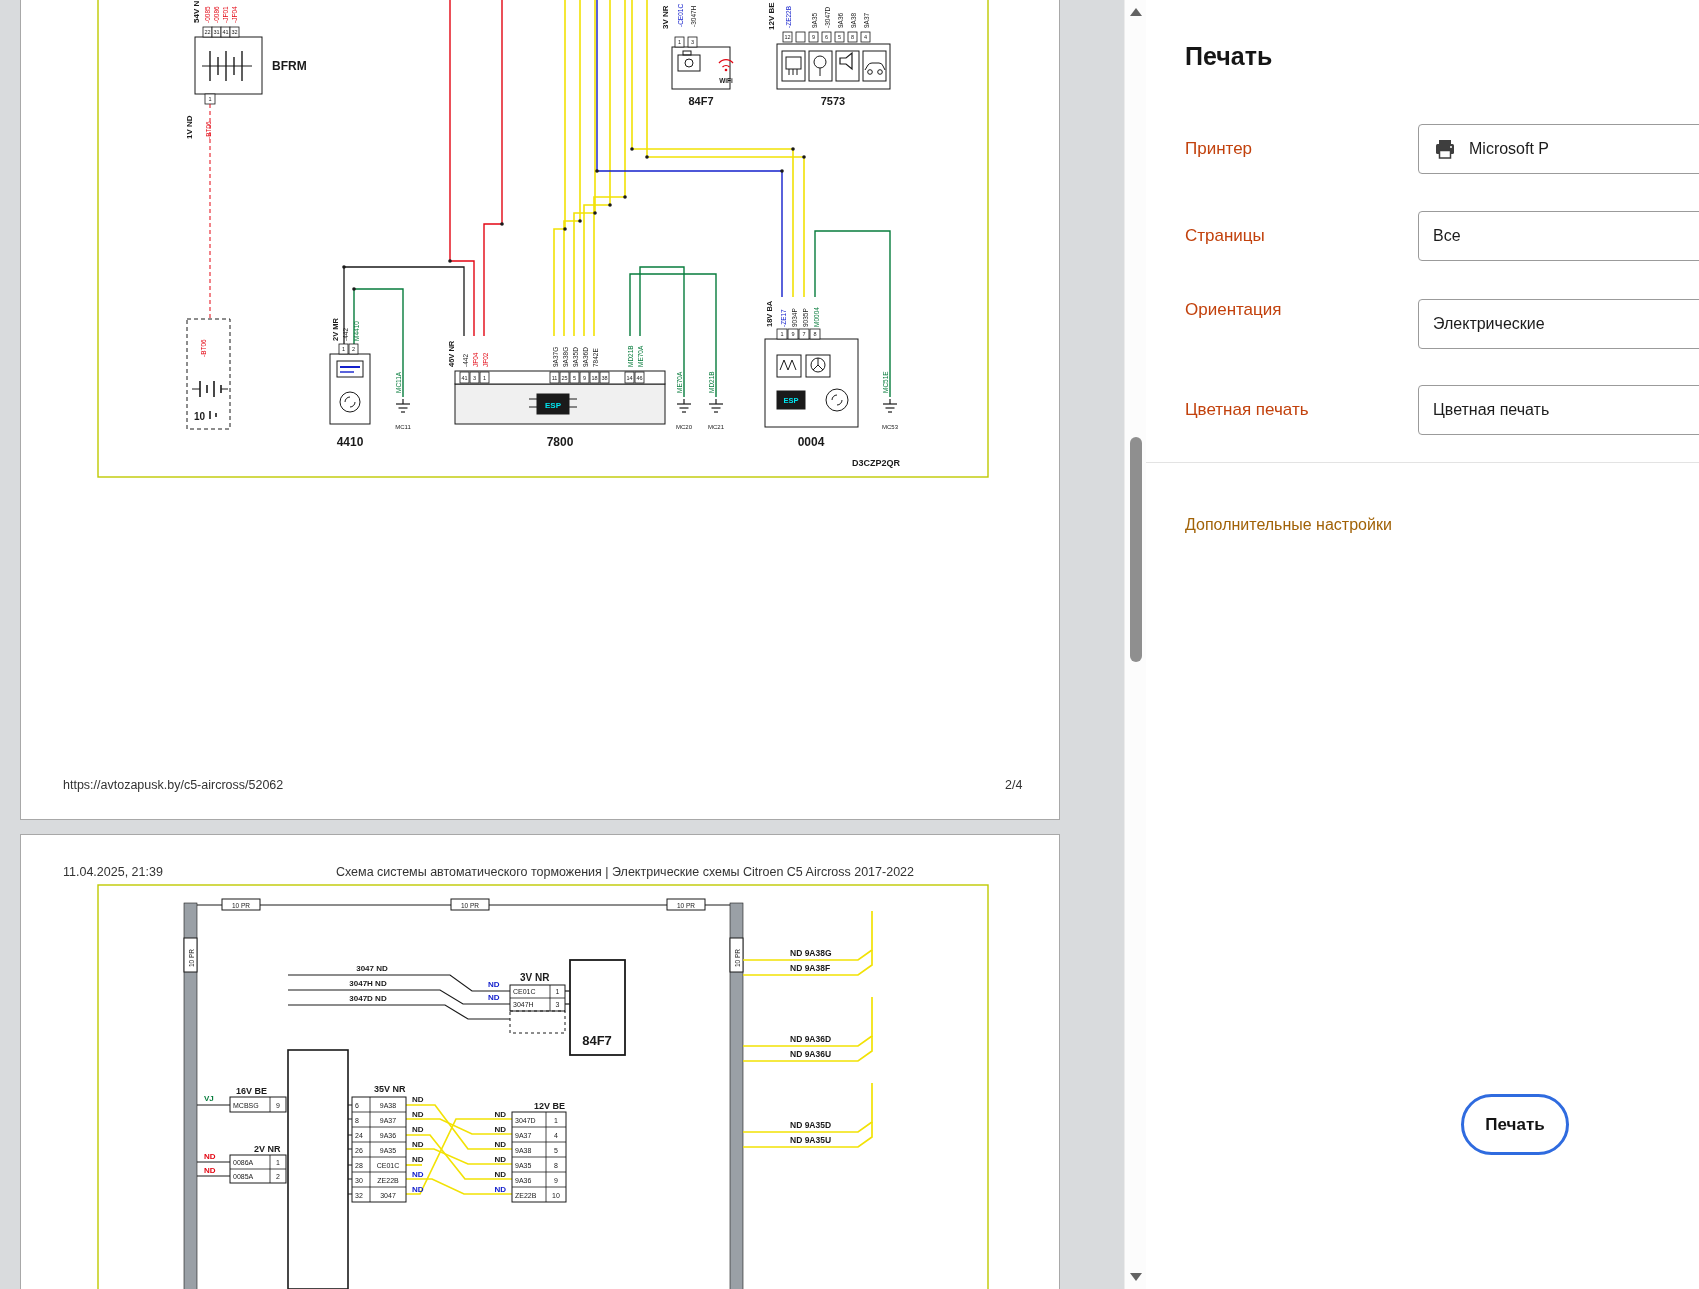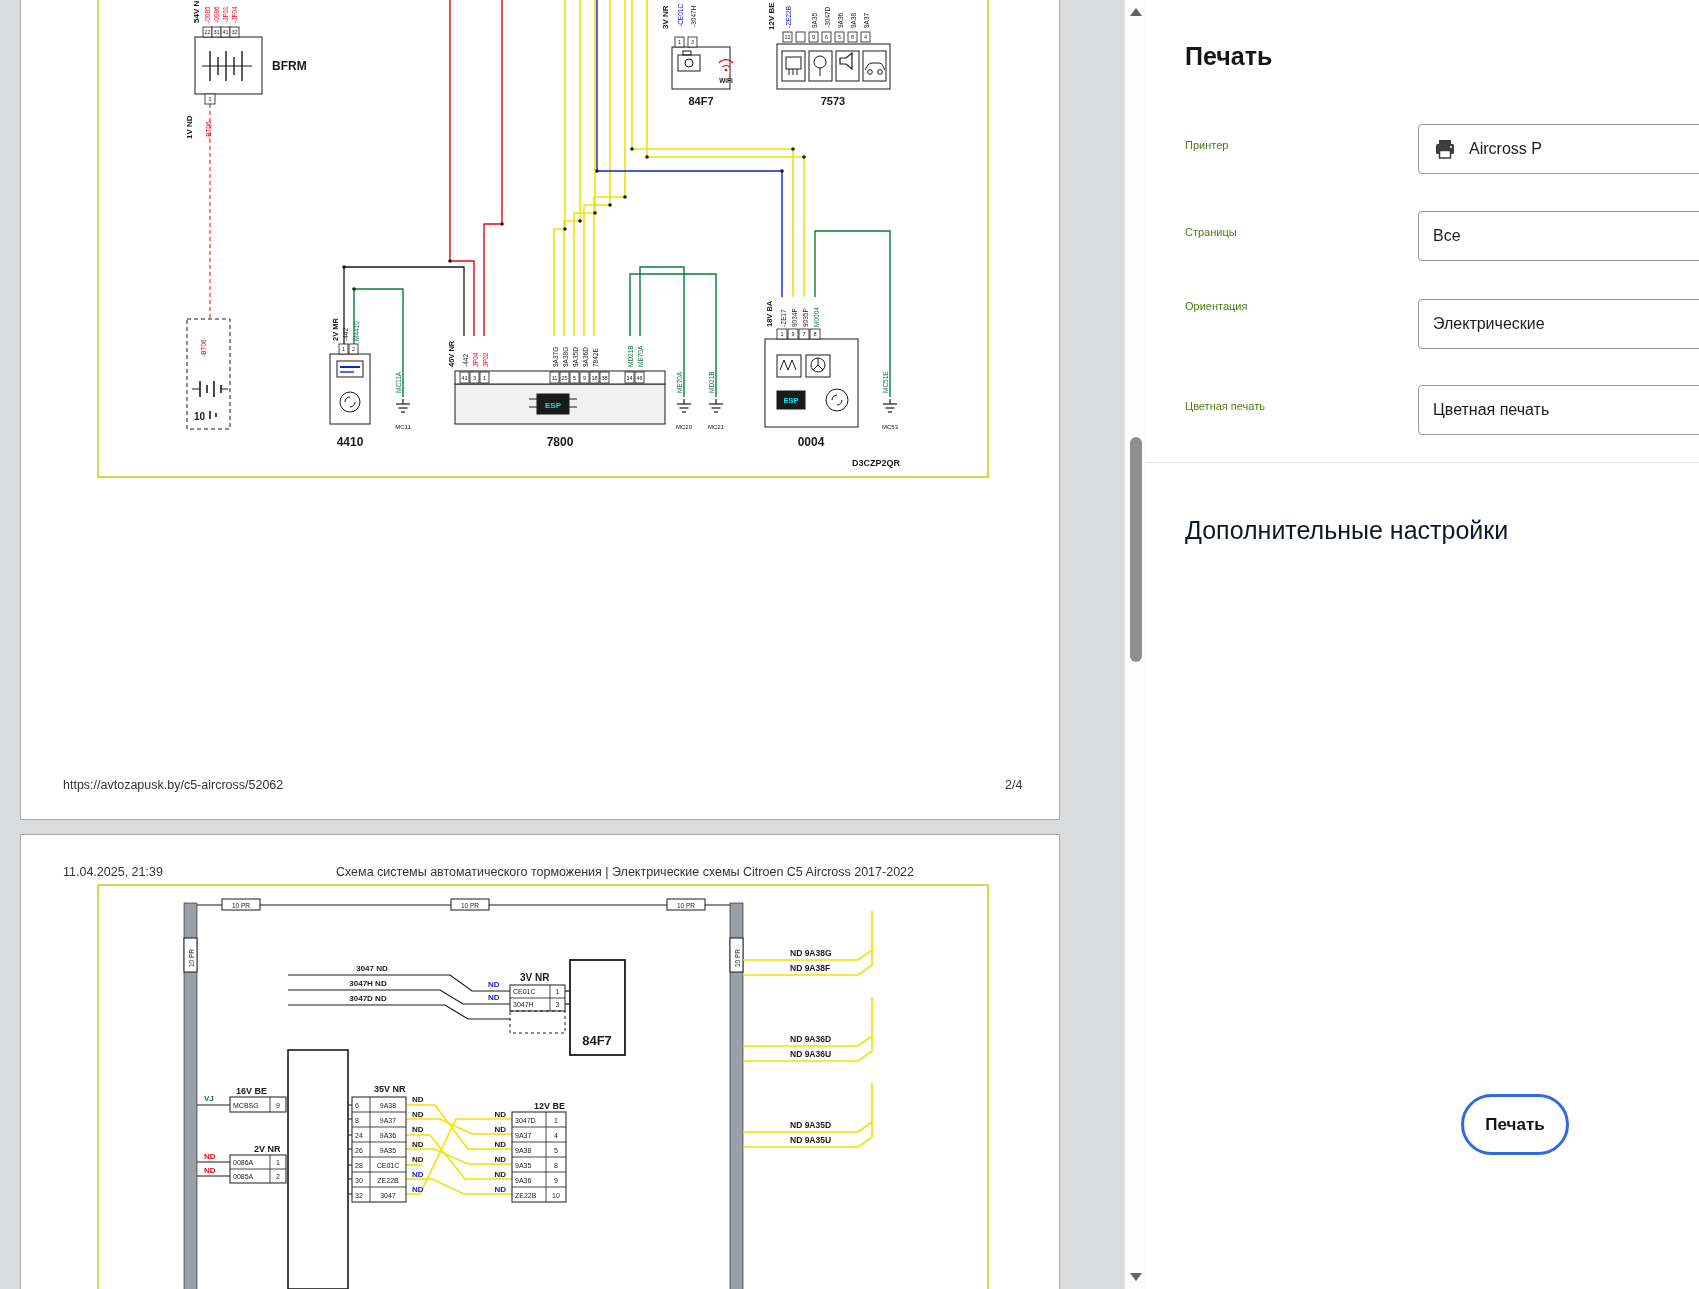--- a/index.html
+++ b/index.html
@@ -11,27 +11,27 @@
 .page svg{position:absolute;left:-1px;}
 #svg1{bottom:0;width:1040px;height:820px;}
 #svg2{top:0;width:1040px;height:455px;}
 .scrollbar{position:absolute;left:1124px;top:0;width:22px;height:1289px;background:#FCFCFC;border-left:1px solid #ECECEC;}
 .sb-arrow{position:absolute;left:5px;width:0;height:0;}
 .sb-arrow.up{top:8px;border-left:6px solid transparent;border-right:6px solid transparent;border-bottom:8px solid #636363;}
 .sb-arrow.down{bottom:8px;border-left:6px solid transparent;border-right:6px solid transparent;border-top:8px solid #636363;}
 .sb-thumb{position:absolute;left:5px;top:437px;width:12px;height:225px;border-radius:6px;background:#8F8F8F;}
 .panel{position:absolute;left:1146px;top:0;width:553px;height:1003px;background:#fff;}
 .panel h1{position:absolute;left:39px;top:42px;font-size:25px;font-weight:600;color:#161616;}
-.plabel{position:absolute;left:39px;font-size:11px;color:#4d7c0f;}
+.plabel{position:absolute;left:39px;font-size:17px;color:#c2410c;}
 .l1{top:139px}.l2{top:226px}.l3{top:300px}.l4{top:400px}
 .control{position:absolute;left:272px;width:340px;height:50px;border:1px solid #9B9B9B;border-radius:4px;background:#fff;display:flex;align-items:center;gap:12px;padding:0 14px;font-size:16px;color:#1c1c1c;cursor:pointer;}
 .c1{top:124px}.c2{top:211px}.c3{top:299px}.c4{top:385px}
 .printer-ic{width:24px;height:24px;flex:0 0 auto;}
 .divider{position:absolute;left:0;top:462px;width:553px;height:1px;background:#E3E3E3;}
-.more{position:absolute;left:39px;top:516px;font-size:25px;color:#0f172a;cursor:pointer;}
+.more{position:absolute;left:39px;top:516px;font-size:16px;color:#a16207;cursor:pointer;}
 .print-btn{position:absolute;left:315px;top:1094px;width:108px;height:61px;border-radius:31px;border:3px solid #2F6BDF;background:#fff;font-size:17px;font-weight:600;color:#141414;font-family:inherit;cursor:pointer;display:flex;align-items:center;justify-content:center;}
 </style>
 </head>
 <body>
 
 <div class="preview">
   <div class="page" id="page1">
     <svg id="svg1" viewBox="0 0 1040 820">
         <rect x="78" y="-30" width="890" height="508" fill="none" stroke="#BFC900" stroke-width="1.4"></rect>
         <rect x="175" y="38" width="67" height="57" fill="none" stroke="#1a1a1a" stroke-width="1"></rect>
@@ -422,21 +422,21 @@
   <h1>Печать</h1>
 
   <div class="plabel l1">Принтер</div>
   <div class="control c1">
     <svg class="printer-ic" viewBox="0 0 24 24">
       <path d="M6 3h12v4H6z" fill="#3e3e3e"></path>
       <rect x="3" y="7" width="18" height="10" rx="1.5" fill="#3e3e3e"></rect>
       <rect x="6.5" y="13.5" width="11" height="7.5" fill="#fff" stroke="#3e3e3e" stroke-width="1.5"></rect>
       <circle cx="18" cy="10" r="1" fill="#fff"></circle>
     </svg>
-    <span>Aircross P</span>
+    <span>Microsoft P</span>
   </div>
 
   <div class="plabel l2">Страницы</div>
   <div class="control c2">
     <span>Все</span>
   </div>
 
   <div class="plabel l3">Ориентация</div>
   <div class="control c3">
     <span>Электрические</span>

